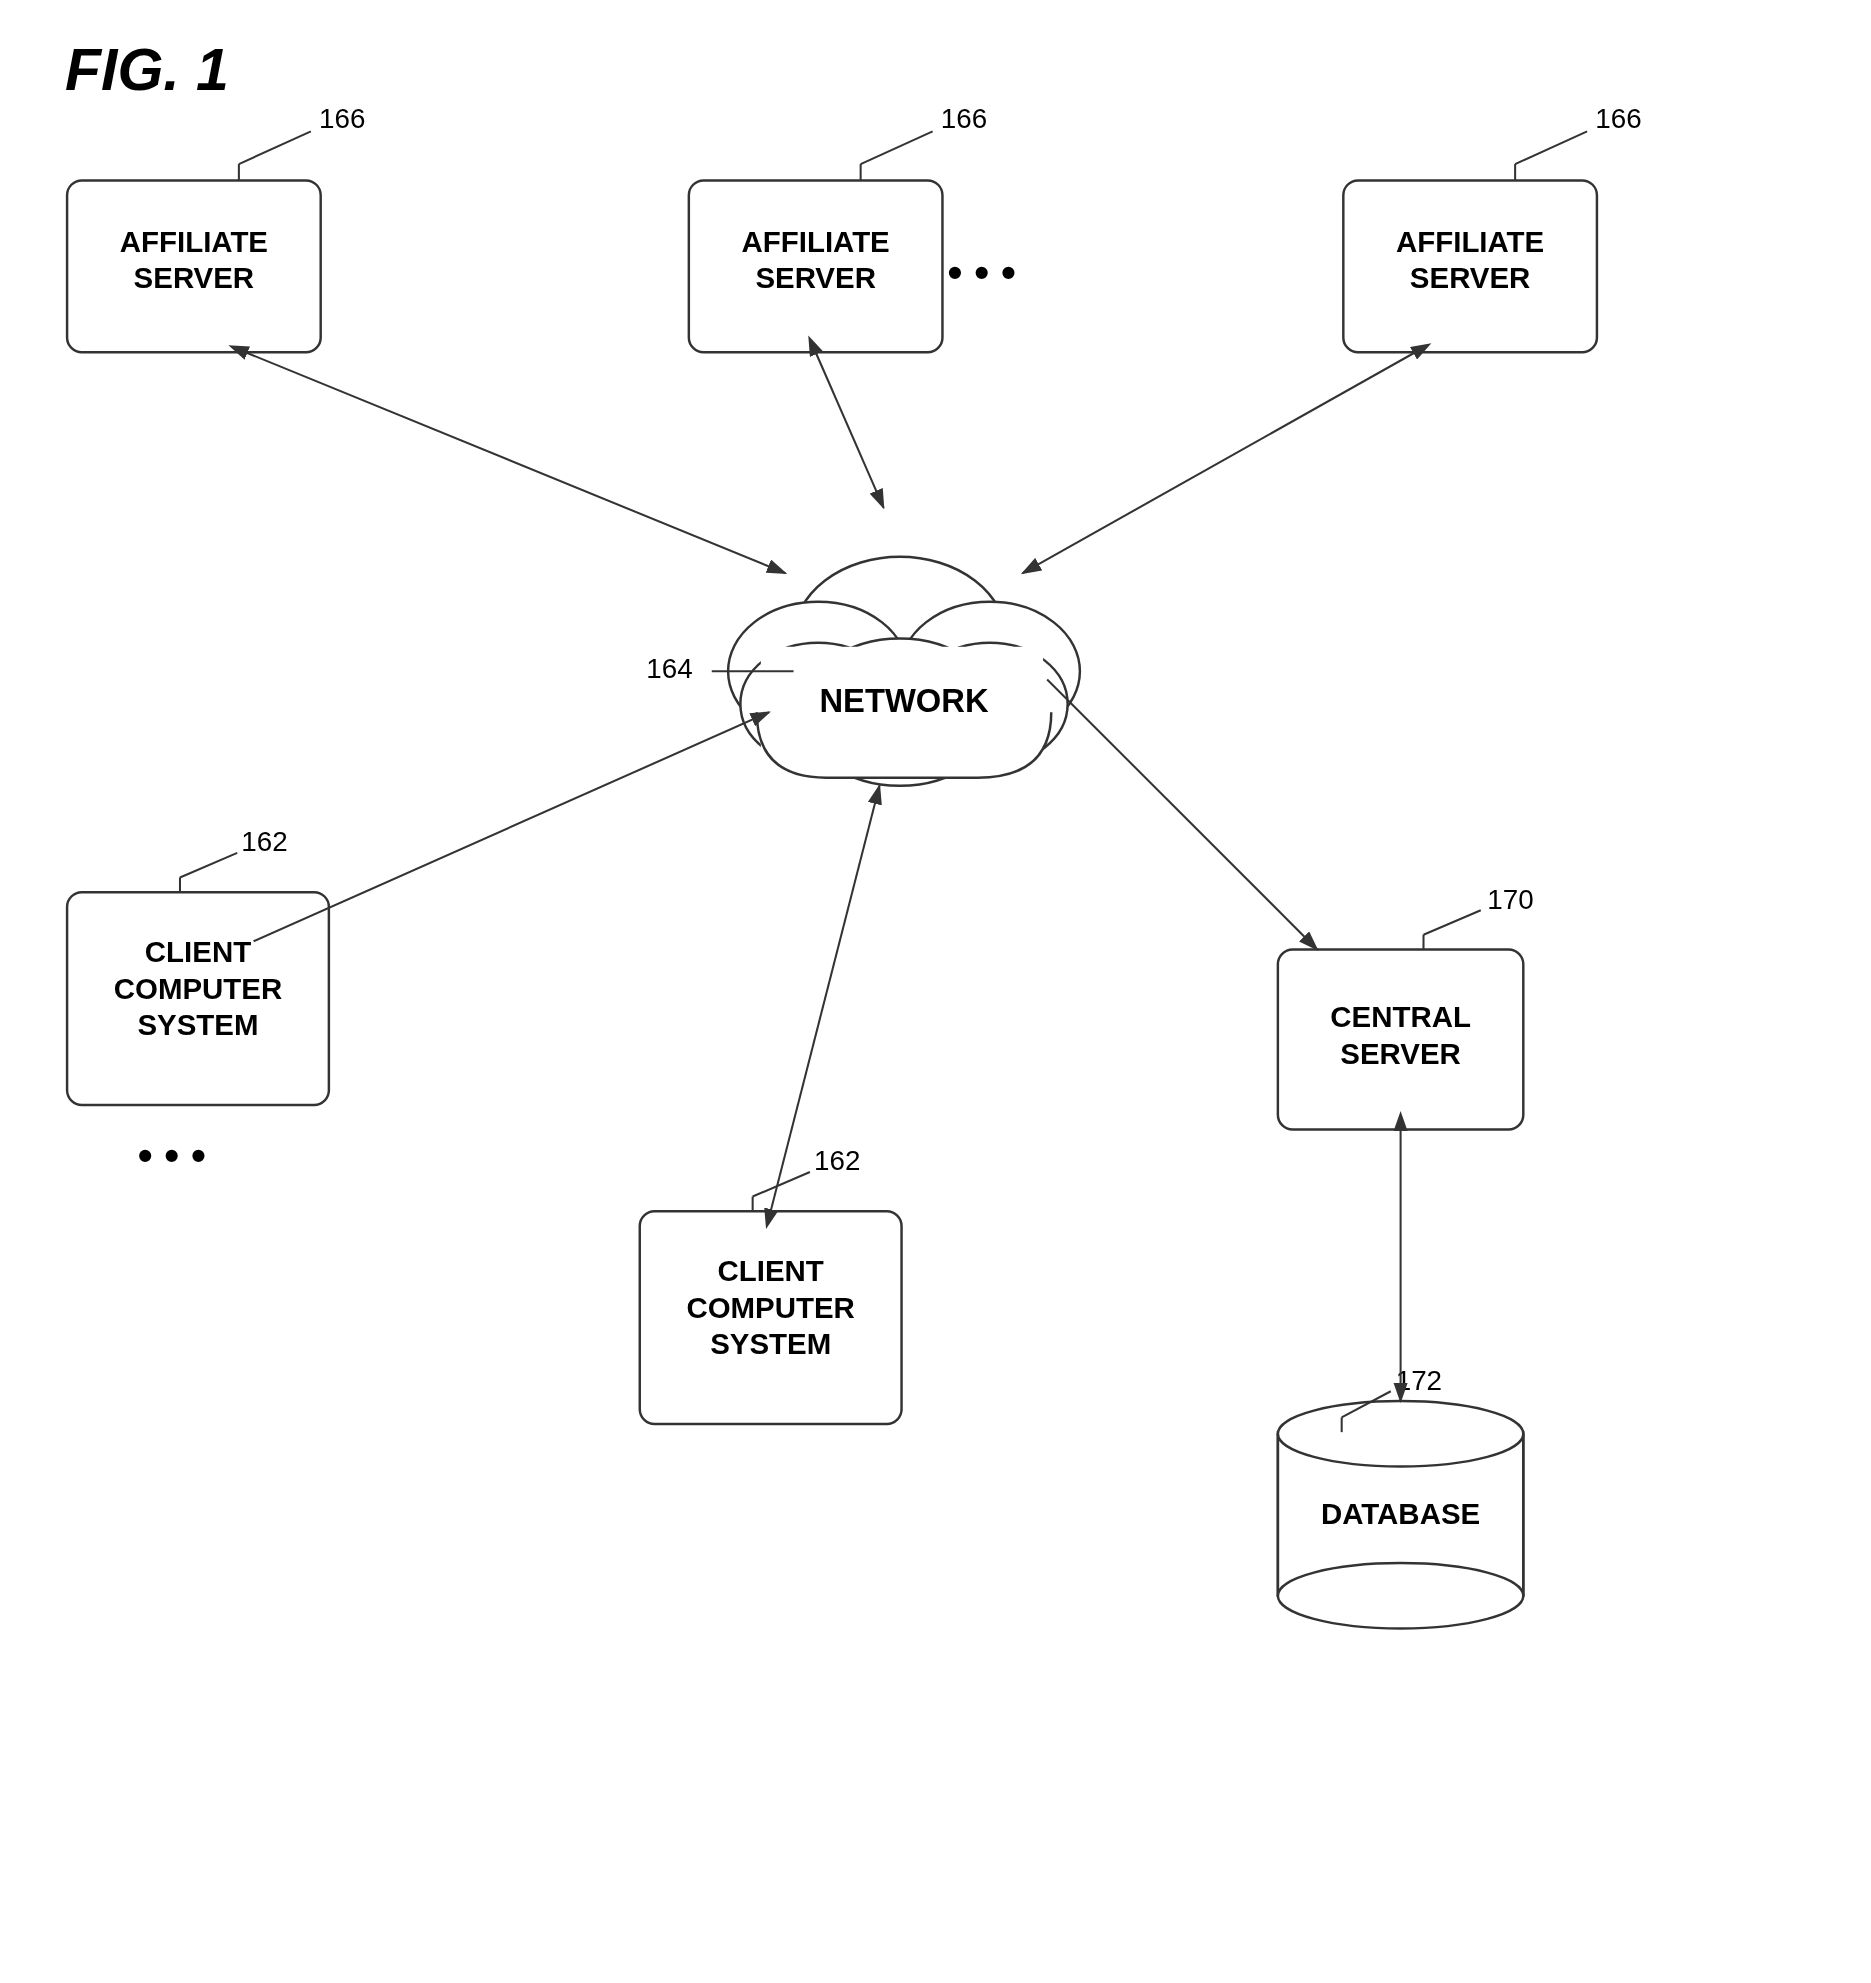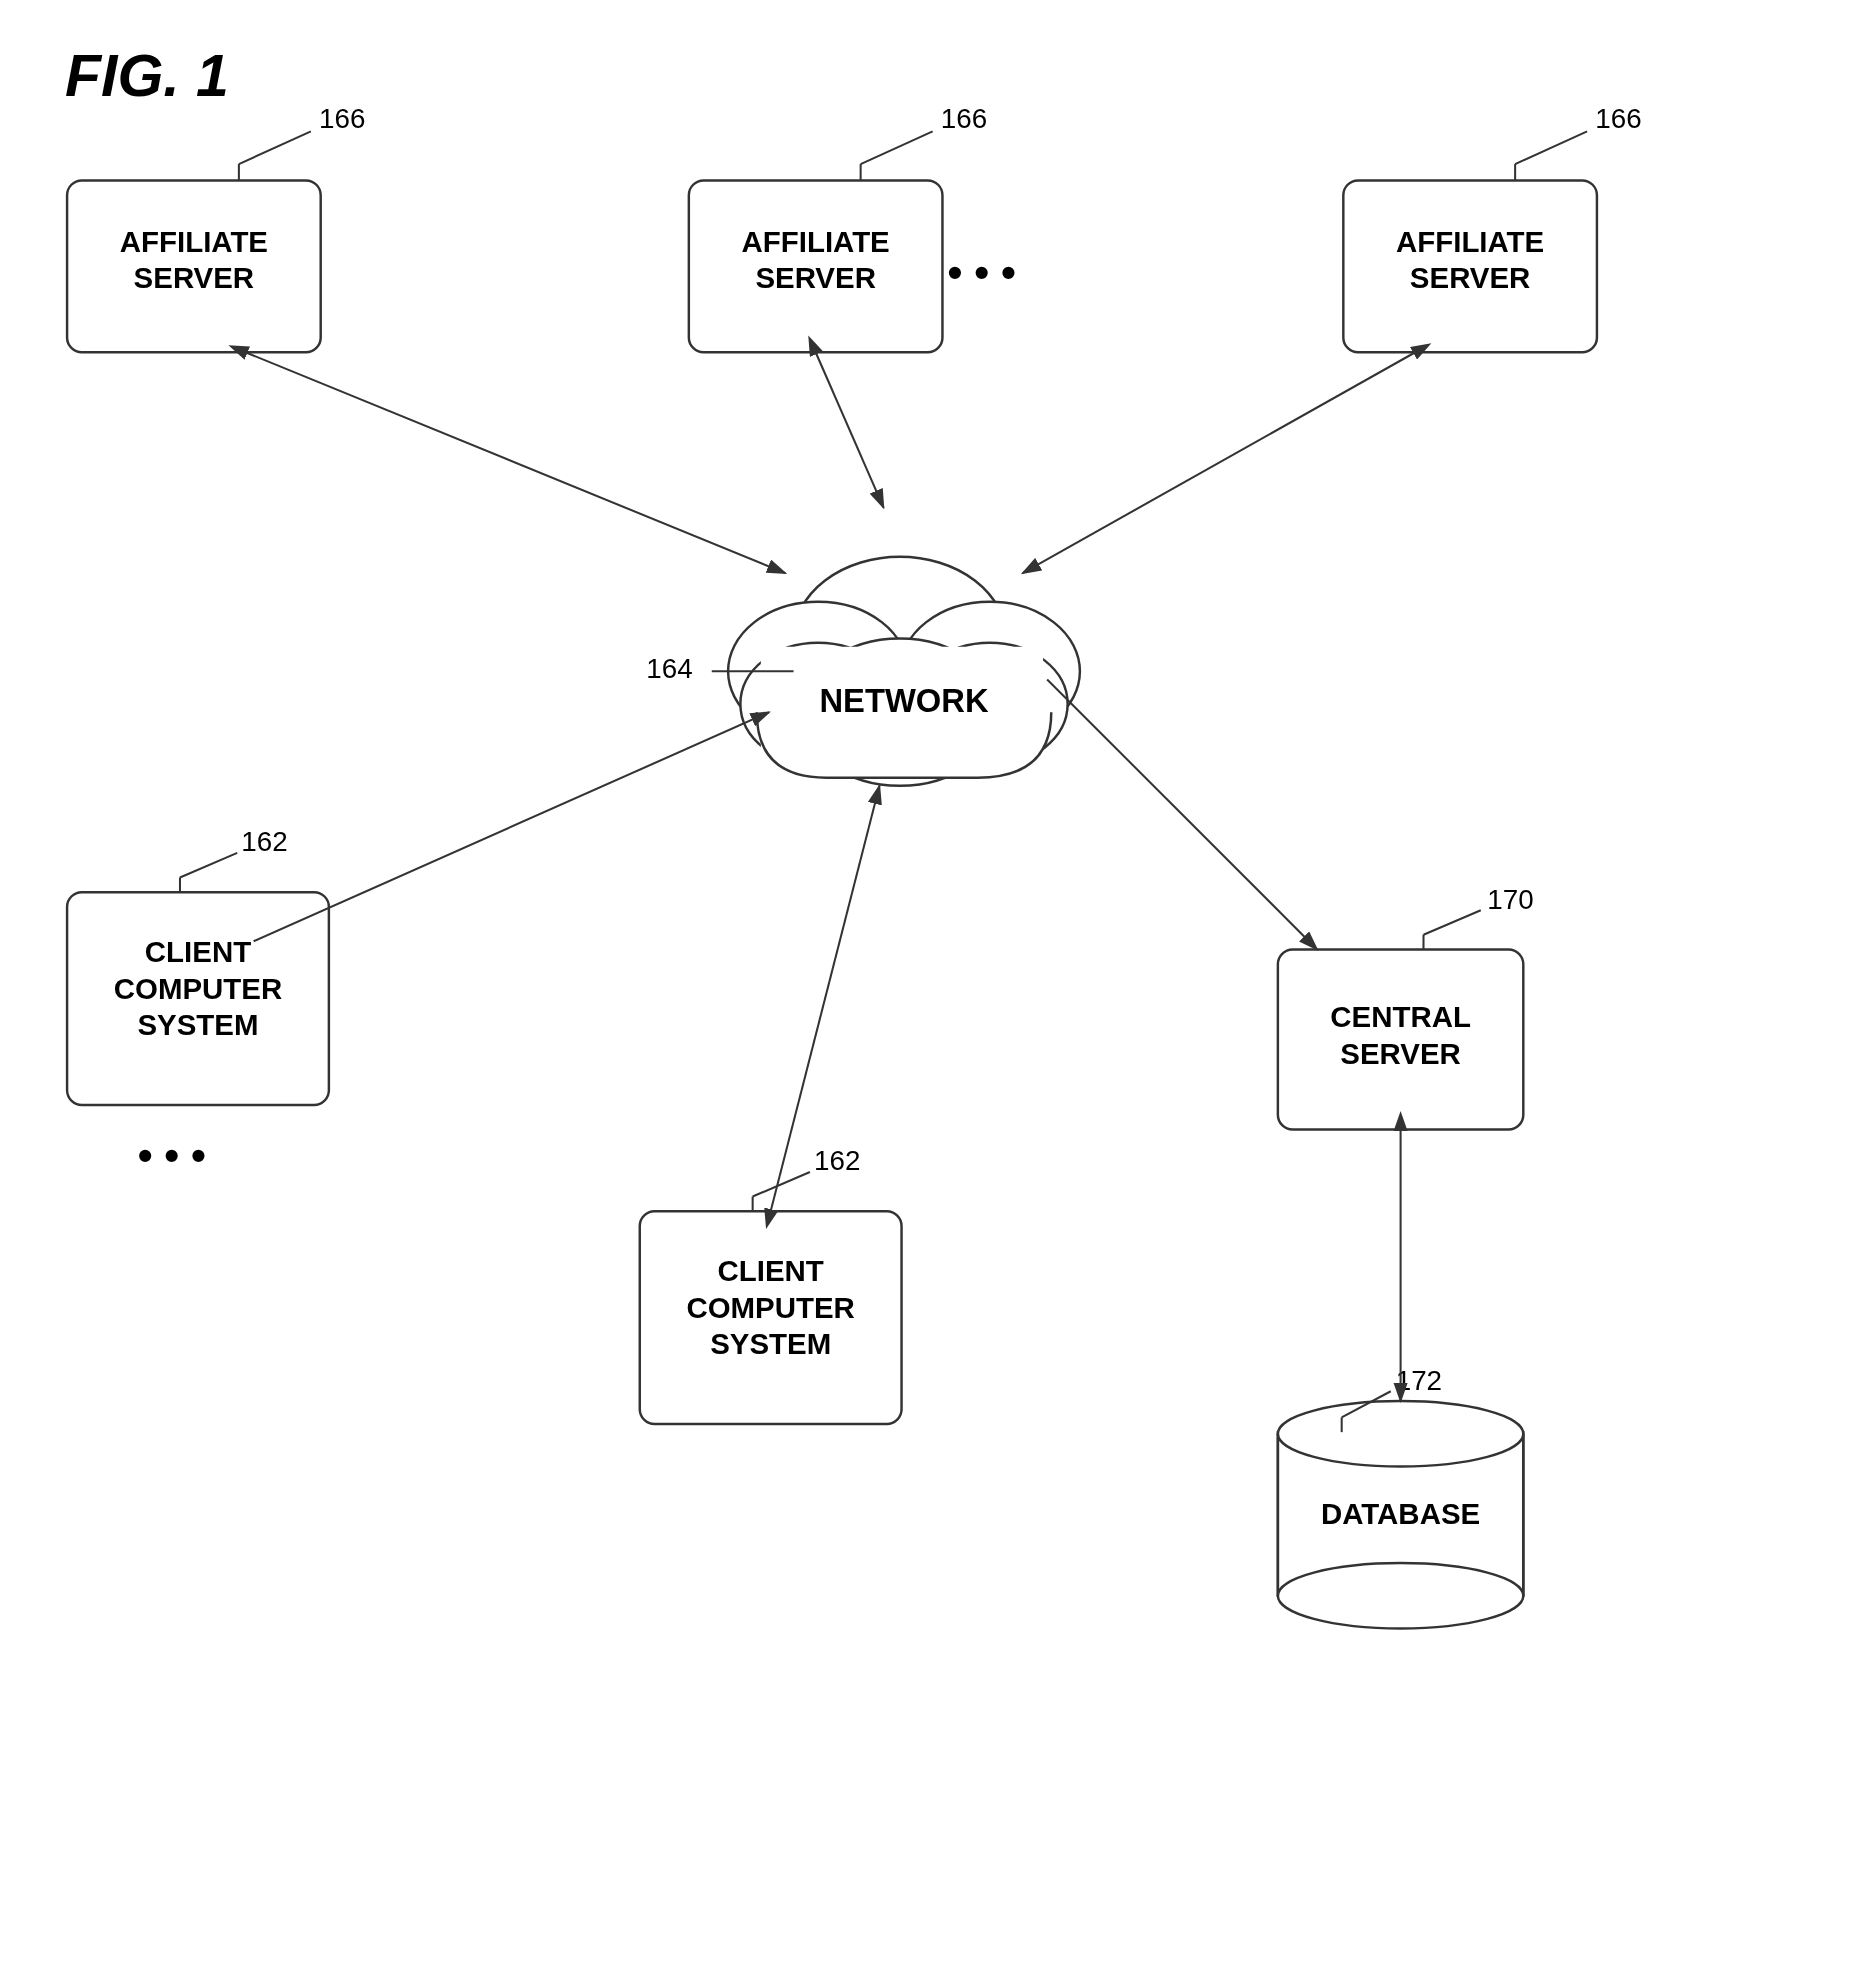--- a/index.html
+++ b/index.html
@@ -7,21 +7,21 @@
       background: #fff;
       font-family: Arial, sans-serif;
       width: 1871px;
       height: 1984px;
       position: relative;
       overflow: hidden;
     }
 
     .fig-title {
       position: absolute;
-      top: 42px;
+      top: 36px;
       left: 65px;
       font-size: 59px;
       font-weight: bold;
       font-style: italic;
     }
 
     
     .arrows-svg {
       position: absolute;
       top: 0;

